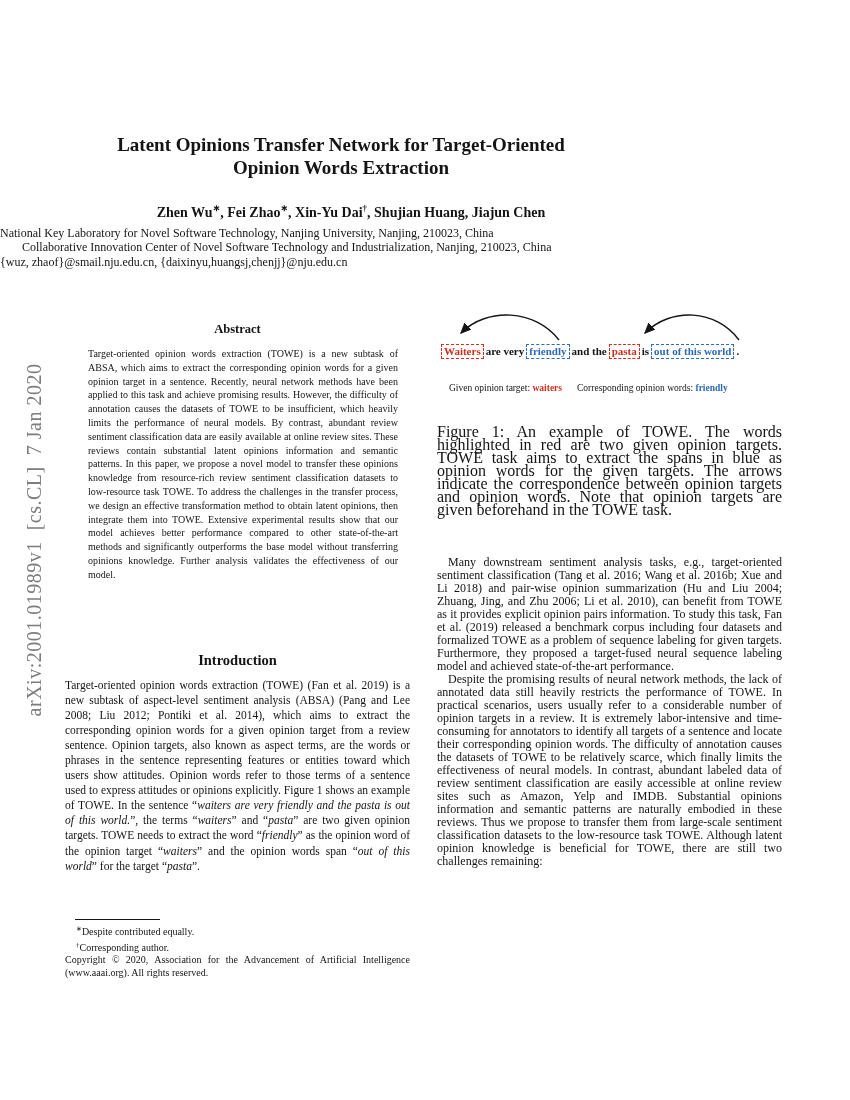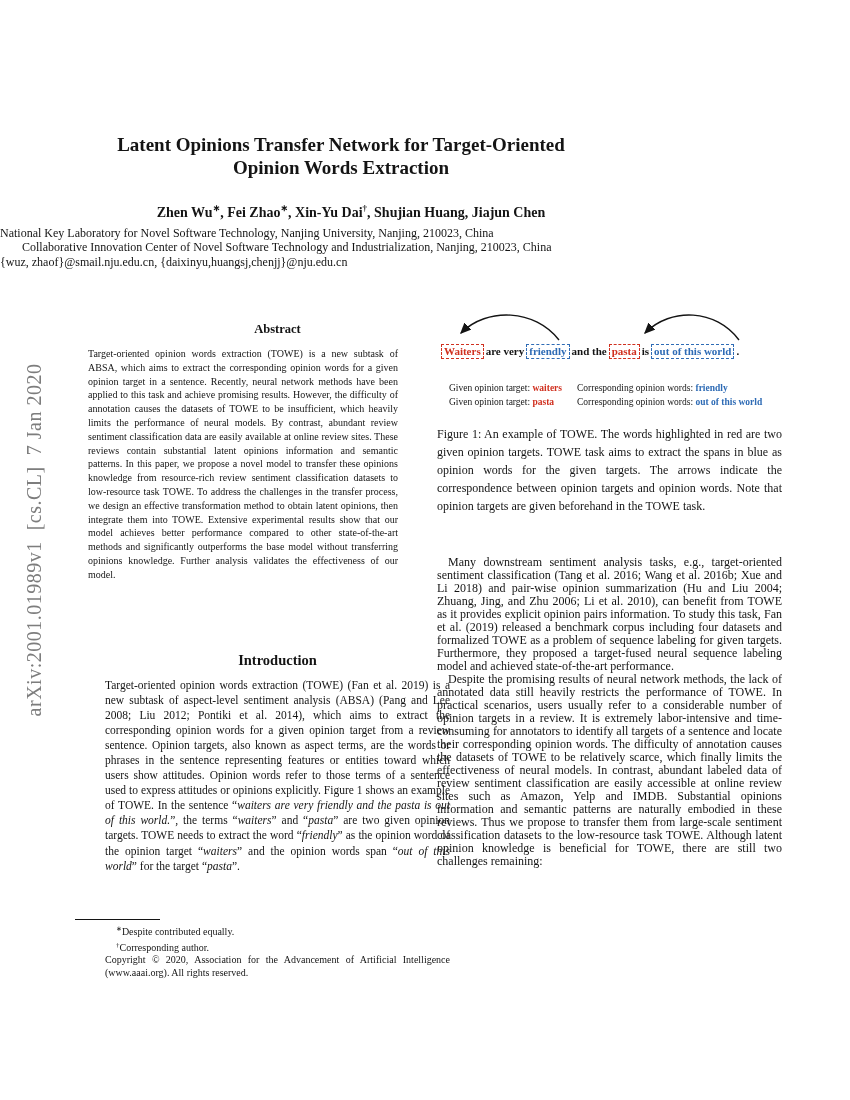--- a/index.html
+++ b/index.html
@@ -16,21 +16,21 @@
 
   
   .title{left:0;top:133px;width:682px;text-align:center;font-weight:bold;
     font-size:19px;line-height:23px;}
   .authors{left:0;top:203px;width:702px;text-align:center;font-weight:bold;font-size:14px;}
   .authors sup{font-size:9px;}
   .affil{left:0;width:850px;text-align:left;font-size:12px;line-height:14px;}
   .affil1{top:226px;} .affil2{top:240px;padding-left:22px;} .affil3{top:255px;}
 
   
-  .col-left{left:65px;width:345px;margin-left:40px;}
+  .col-left{left:65px;width:345px;}
   .col-right{left:437px;width:345px;}
 
   .h-abstract{top:322px;text-align:center;font-weight:bold;font-size:12.5px;}
   .abstract-text{left:88px;top:347px;width:310px;font-size:10px;line-height:13.8px;}
 
   .h-section{top:652px;text-align:center;font-weight:bold;font-size:14.5px;}
   .intro-text{top:678px;font-size:11.5px;line-height:15.05px;}
 
   
   .fn-rule{left:75px;top:919px;width:85px;height:0;border-top:1px solid #141414;}
@@ -43,21 +43,21 @@
   .fig-sentence{top:344px;font-size:11px;font-weight:bold;white-space:nowrap;
     display:flex;align-items:baseline;gap:2px;padding-left:4px;}
   .boxw{border:1.4px dashed;padding:0 2px 1px 2px;}
   .red-t{color:#d0301f;border-color:#d0301f;}
   .blue-t{color:#2e6bb5;border-color:#2e6bb5;}
   .red-b{color:#d0301f;font-weight:bold;}
   .blue-b{color:#2e6bb5;font-weight:bold;}
   .fig-legend{top:381px;font-size:9.5px;line-height:14px;padding-left:12px;width:333px;}
   .leg-row{display:flex;align-items:center;}
   .leg-left{width:128px;}
-  .fig-caption{top:425px;font-size:12px;line-height:18px;}
+  .fig-caption{top:425px;font-size:16px;line-height:13px;}
 
   .body-text{top:556px;font-size:12px;line-height:13px;}
   .body-text p{margin:0;text-indent:11px;}
 </style>
 </head>
 <body>
 
 <div>
 
   <div class="abs watermark">arXiv:2001.01989v1  [cs.CL]  7 Jan 2020</div>
@@ -113,30 +113,20 @@
     <div class="leg-row">
       <div class="leg-left">
         <span>Given opinion target:</span>
         <span class="red-b">waiters</span>
       </div>
       <div>
         <span>Corresponding opinion words:</span>
         <span class="blue-b">friendly</span>
       </div>
     </div>
-    <div class="leg-row">
-      <div class="leg-left">
-        <span>Given opinion target:</span>
-        <span class="red-b">pasta</span>
-      </div>
-      <div>
-        <span>Corresponding opinion words:</span>
-        <span class="blue-b">out of this world</span>
-      </div>
-    </div>
   </div>
 
   <div class="abs col-right fig-caption just">Figure 1: An example of TOWE. The words highlighted in red are two given opinion targets. TOWE task aims to extract the spans in blue as opinion words for the given targets. The arrows indicate the correspondence between opinion targets and opinion words. Note that opinion targets are given beforehand in the TOWE task.</div>
 
   <div class="abs col-right body-text">
     <p class="just">Many downstream sentiment analysis tasks, e.g., target-oriented sentiment classification (Tang et al. 2016; Wang et al. 2016b; Xue and Li 2018) and pair-wise opinion summarization (Hu and Liu 2004; Zhuang, Jing, and Zhu 2006; Li et al. 2010), can benefit from TOWE as it provides explicit opinion pairs information. To study this task, Fan et al. (2019) released a benchmark corpus including four datasets and formalized TOWE as a problem of sequence labeling for given targets. Furthermore, they proposed a target-fused neural sequence labeling model and achieved state-of-the-art performance.</p>
     <p class="just">Despite the promising results of neural network methods, the lack of annotated data still heavily restricts the performance of TOWE. In practical scenarios, users usually refer to a considerable number of opinion targets in a review. It is extremely labor-intensive and time-consuming for annotators to identify all targets of a sentence and locate their corresponding opinion words. The difficulty of annotation causes the datasets of TOWE to be relatively scarce, which finally limits the effectiveness of neural models. In contrast, abundant labeled data of review sentiment classification are easily accessible at online review sites such as Amazon, Yelp and IMDB. Substantial opinions information and semantic patterns are naturally embodied in these reviews. Thus we propose to transfer them from large-scale sentiment classification datasets to the low-resource task TOWE. Although latent opinion knowledge is beneficial for TOWE, there are still two challenges remaining:</p>
   </div>
 
 </div>

